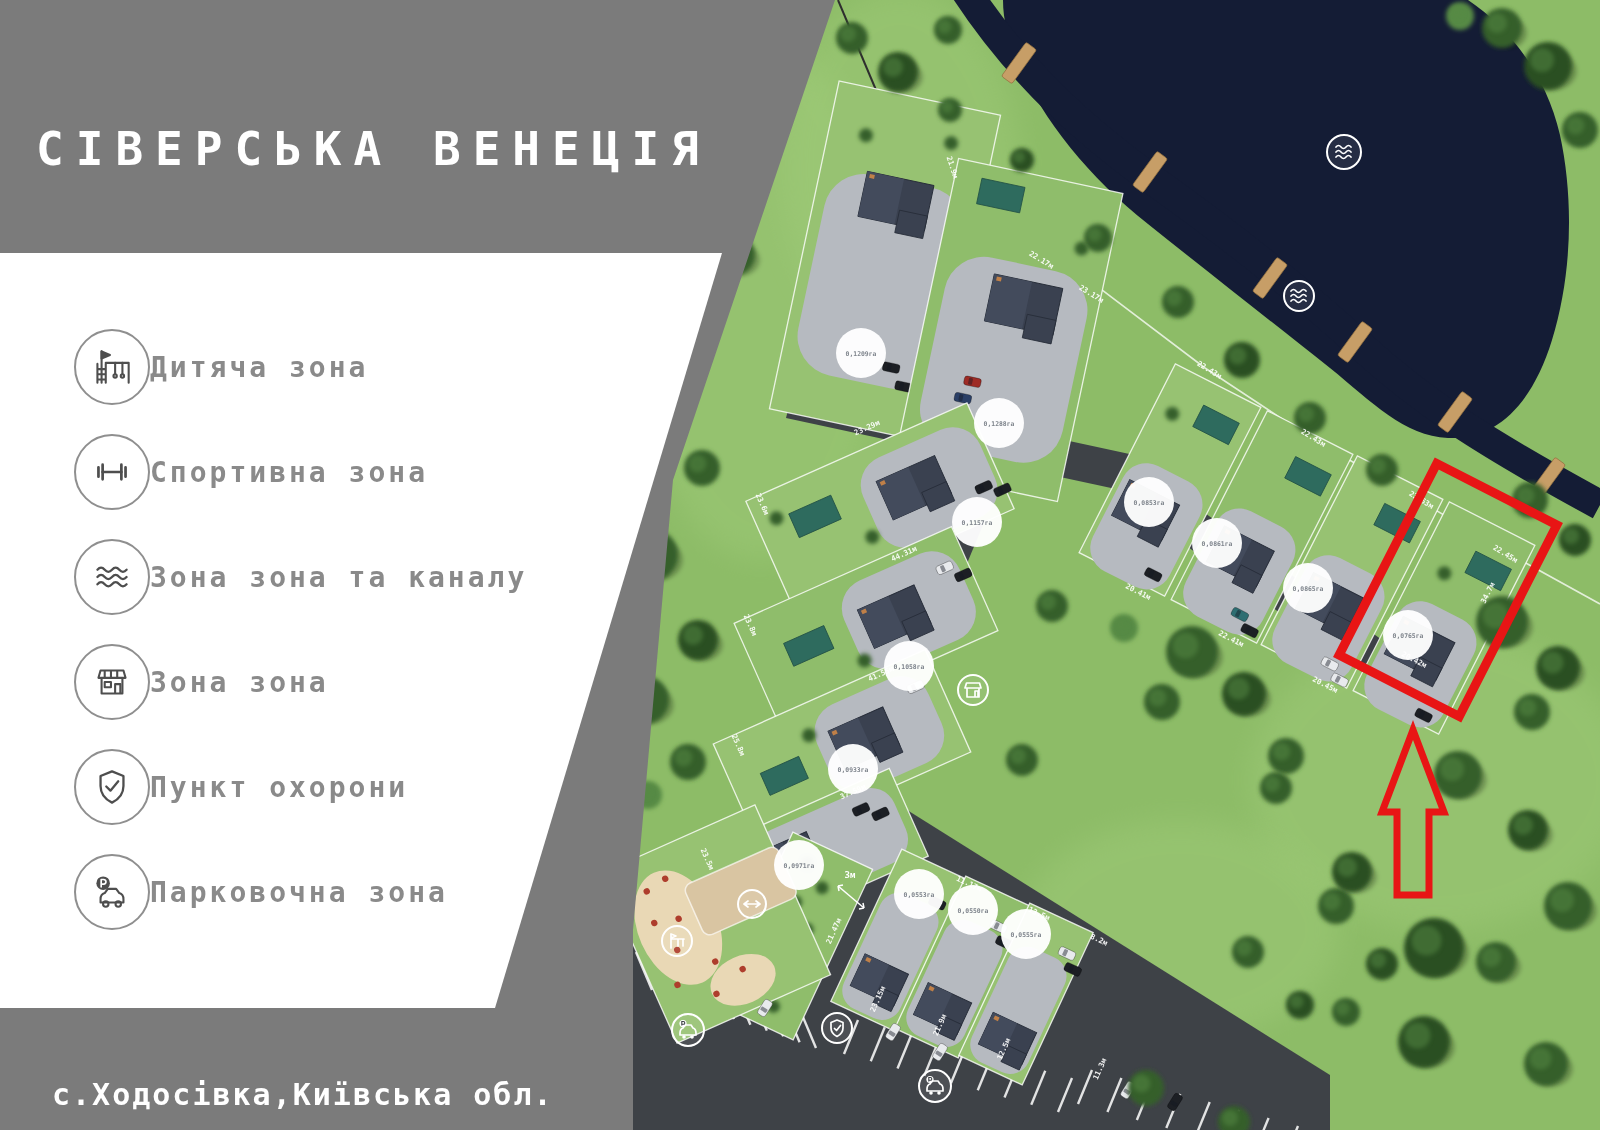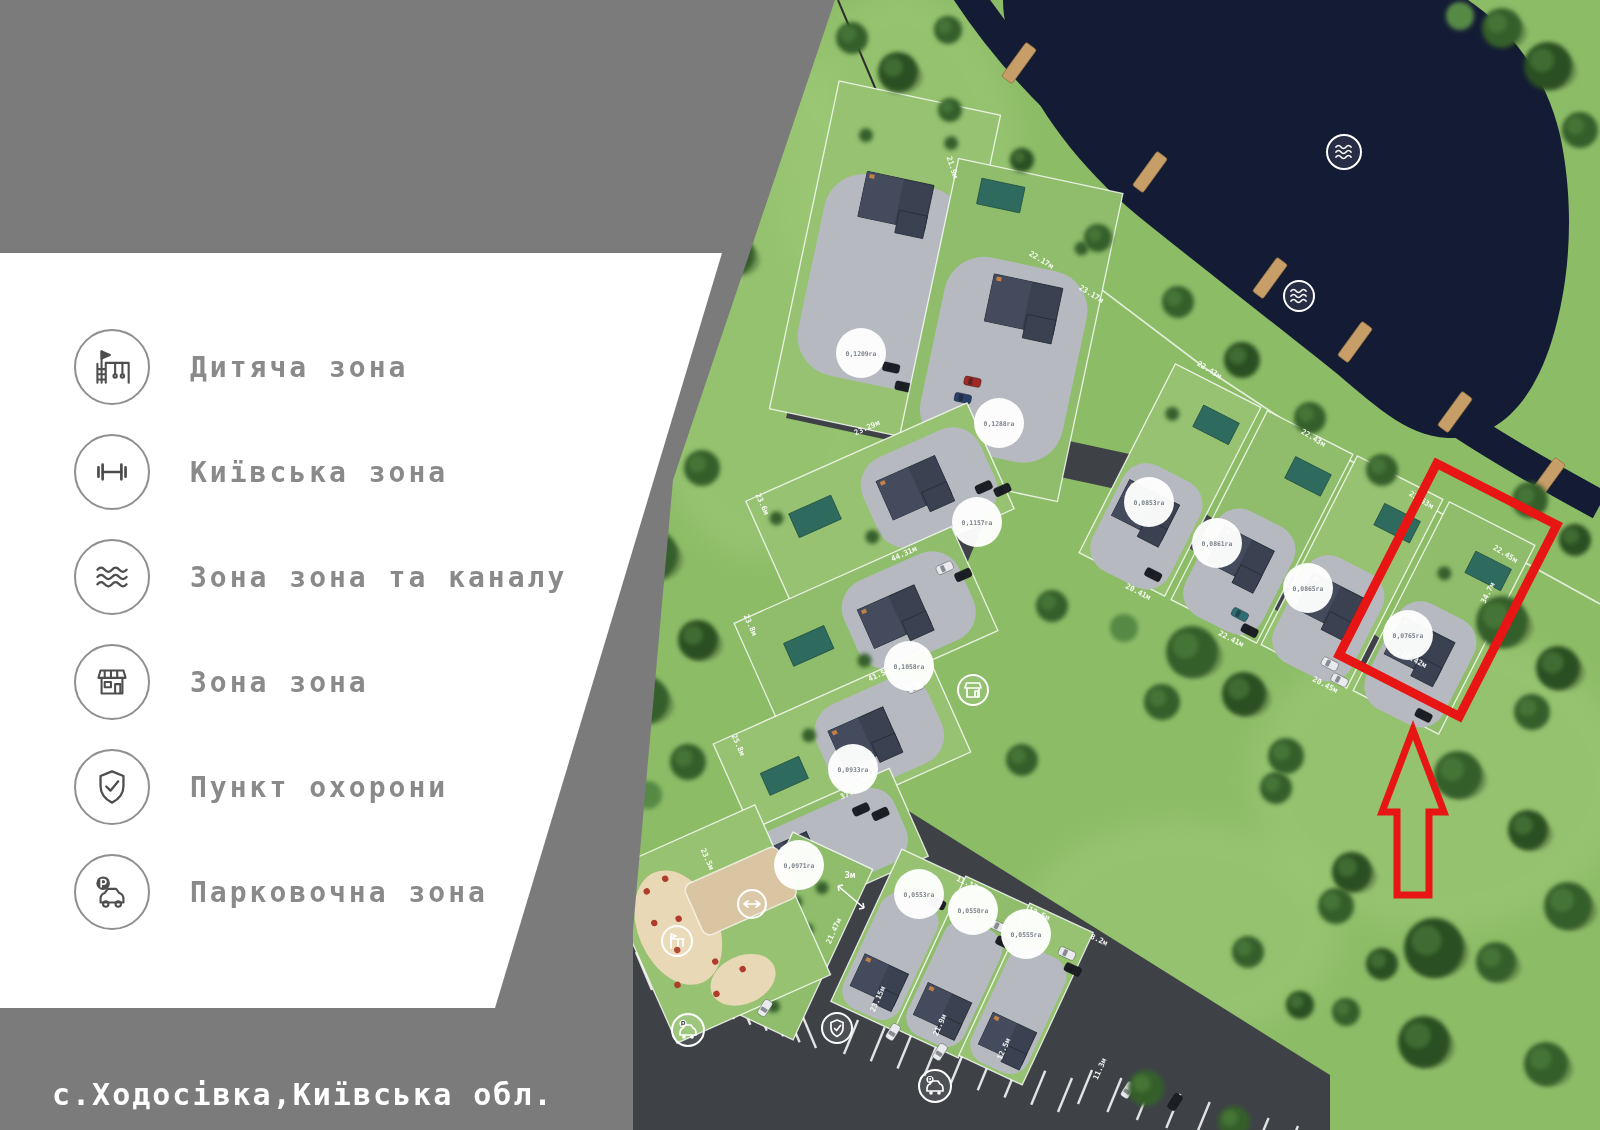--- a/index.html
+++ b/index.html
@@ -10,21 +10,21 @@
       background:#7b7b7b;
       clip-path:polygon(0 0,835px 0,673px 480px,633px 930px,633px 1130px,0 1130px);}
   .white-panel{position:absolute;left:0;top:0;width:1600px;height:1130px;z-index:3;
       background:#ffffff;
       clip-path:polygon(0 253px,722px 253px,495px 1008px,0 1008px);}
   .page-title{position:absolute;z-index:4;left:36px;top:122px;margin:0;
       font-size:46px;font-weight:bold;letter-spacing:12px;color:#ffffff;white-space:nowrap;}
   .address{position:absolute;z-index:4;left:52px;top:1077px;
       font-size:30px;font-weight:bold;letter-spacing:2px;color:#ffffff;white-space:nowrap;}
   .legend{position:absolute;z-index:4;left:74px;top:328px;width:560px;}
-  .legend-row{display:flex;align-items:center;gap:40px;height:78px;margin-bottom:27px;}
+  .legend-row{display:flex;align-items:center;height:78px;margin-bottom:27px;}
   .legend-icon{flex:0 0 76px;width:76px;height:76px;border:2px solid #8f8f8f;border-radius:50%;
       display:flex;align-items:center;justify-content:center;background:#fff;box-sizing:border-box;}
   .legend-icon svg{width:50px;height:50px;}
   .legend-label{font-size:28px;font-weight:bold;letter-spacing:3px;color:#8a8a8a;white-space:nowrap;}
 </style>
 </head>
 <body>
 
 <div id="stage">
 
@@ -639,20 +639,21 @@
       </g>
       <g>
         <polygon points="1436.7,463.6 1556.9,524.9 1459.3,716.4 1339.1,655.1" fill="none" stroke="#e81515" stroke-width="9"></polygon>
         <path d="M 1413,730 L 1444,812 L 1429,812 L 1429,895 L 1397,895 L 1397,812 L 1382,812 Z" fill="none" stroke="#e81515" stroke-width="7" stroke-linejoin="miter"></path>
       </g>
     </svg>
 
   <div class="gray-panel"></div>
   <div class="white-panel"></div>
 
+  <h1 class="page-title">СІВЕРСЬКА ВЕНЕЦІЯ</h1>
 
   <div class="legend">
     <div class="legend-row">
       <span class="legend-icon">
         <svg viewBox="0 0 48 48" fill="none" stroke="#4e4e4e" stroke-width="2" stroke-linecap="round" stroke-linejoin="round">
           <path d="M14 9 V39"></path>
             <path d="M14 9 L22 12.5 L14 16 Z" fill="#4e4e4e"></path>
           <path d="M10 39 V21 M18 39 V21 M10 26 H18 M10 31 H18 M10 36 H18"></path>
           <path d="M18 20 H40 M40 20 V39"></path>
           <path d="M27 20 V31 M34 20 V31"></path>
@@ -662,21 +663,21 @@
       </span>
       <span class="legend-label">Дитяча зона</span>
     </div>
     <div class="legend-row">
       <span class="legend-icon">
         <svg viewBox="0 0 48 48" fill="none" stroke="#4e4e4e" stroke-width="2.6" stroke-linecap="round">
           <path d="M15 24 H33"></path>
             <path d="M15 17 V31 M11 19.5 V28.5 M33 17 V31 M37 19.5 V28.5"></path>
         </svg>
       </span>
-      <span class="legend-label">Київська зона</span>
+      <span class="legend-label">Спортивна зона</span>
     </div>
     <div class="legend-row">
       <span class="legend-icon">
         <svg viewBox="0 0 48 48" fill="none" stroke="#4e4e4e" stroke-width="2.2" stroke-linecap="round">
           <path d="M10 17 q3.5 -4 7 0 t7 0 t7 0 t7 0"></path>
           <path d="M10 24 q3.5 -4 7 0 t7 0 t7 0 t7 0"></path>
           <path d="M10 31 q3.5 -4 7 0 t7 0 t7 0 t7 0"></path>
         </svg>
       </span>
       <span class="legend-label">Зона зона та каналу</span>

